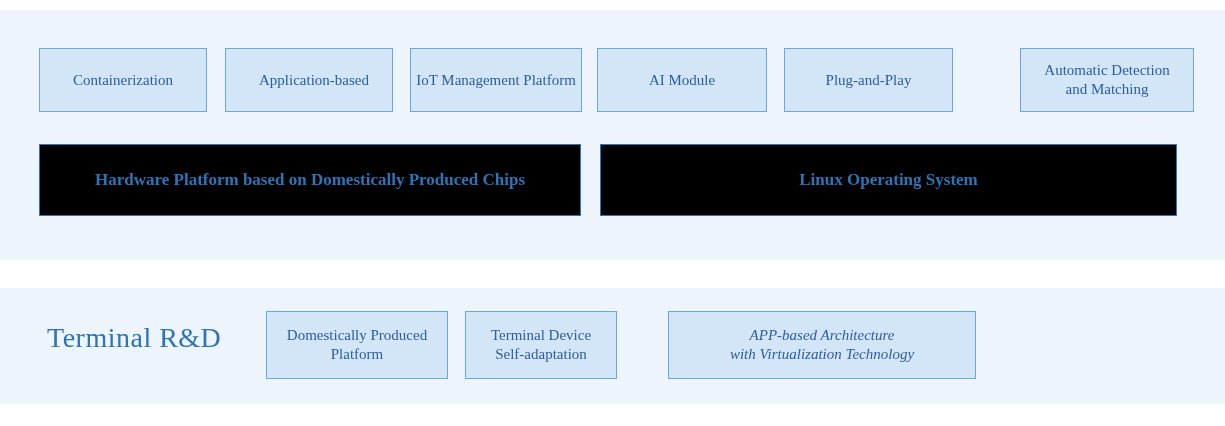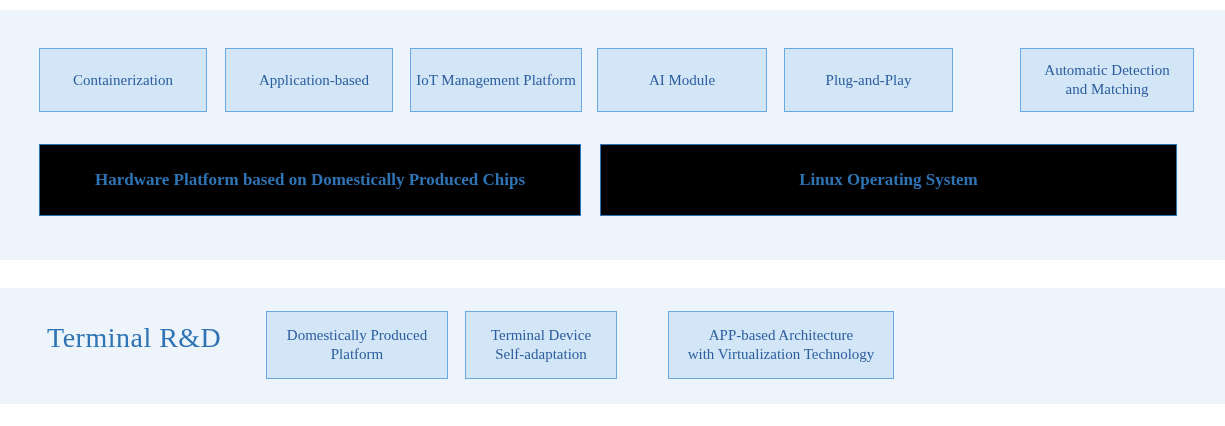--- a/index.html
+++ b/index.html
@@ -59,21 +59,21 @@
     left: 47px; top: 322px;
     width: 200px;
     color: var(--accent-text, #2e74b5);
     font-size: 28px;
     letter-spacing: 0.5px;
   }
 
   .bbox { top: 311px; height: 68px; font-size: 15px; }
   #bb1 { left: 266px; width: 182px; }
   #bb2 { left: 465px; width: 152px; }
-  #bb3 { left: 668px; width: 226px; }
+  #bb3 { left: 668px; width: 308px; font-style: italic; }
 </style>
 </head>
 <body>
 
 <div class="stage">
 
   <div class="panel" id="top-panel"></div>
   <div class="panel" id="bottom-panel"></div>
 
   <div class="fbox" id="fb1">Containerization</div>

